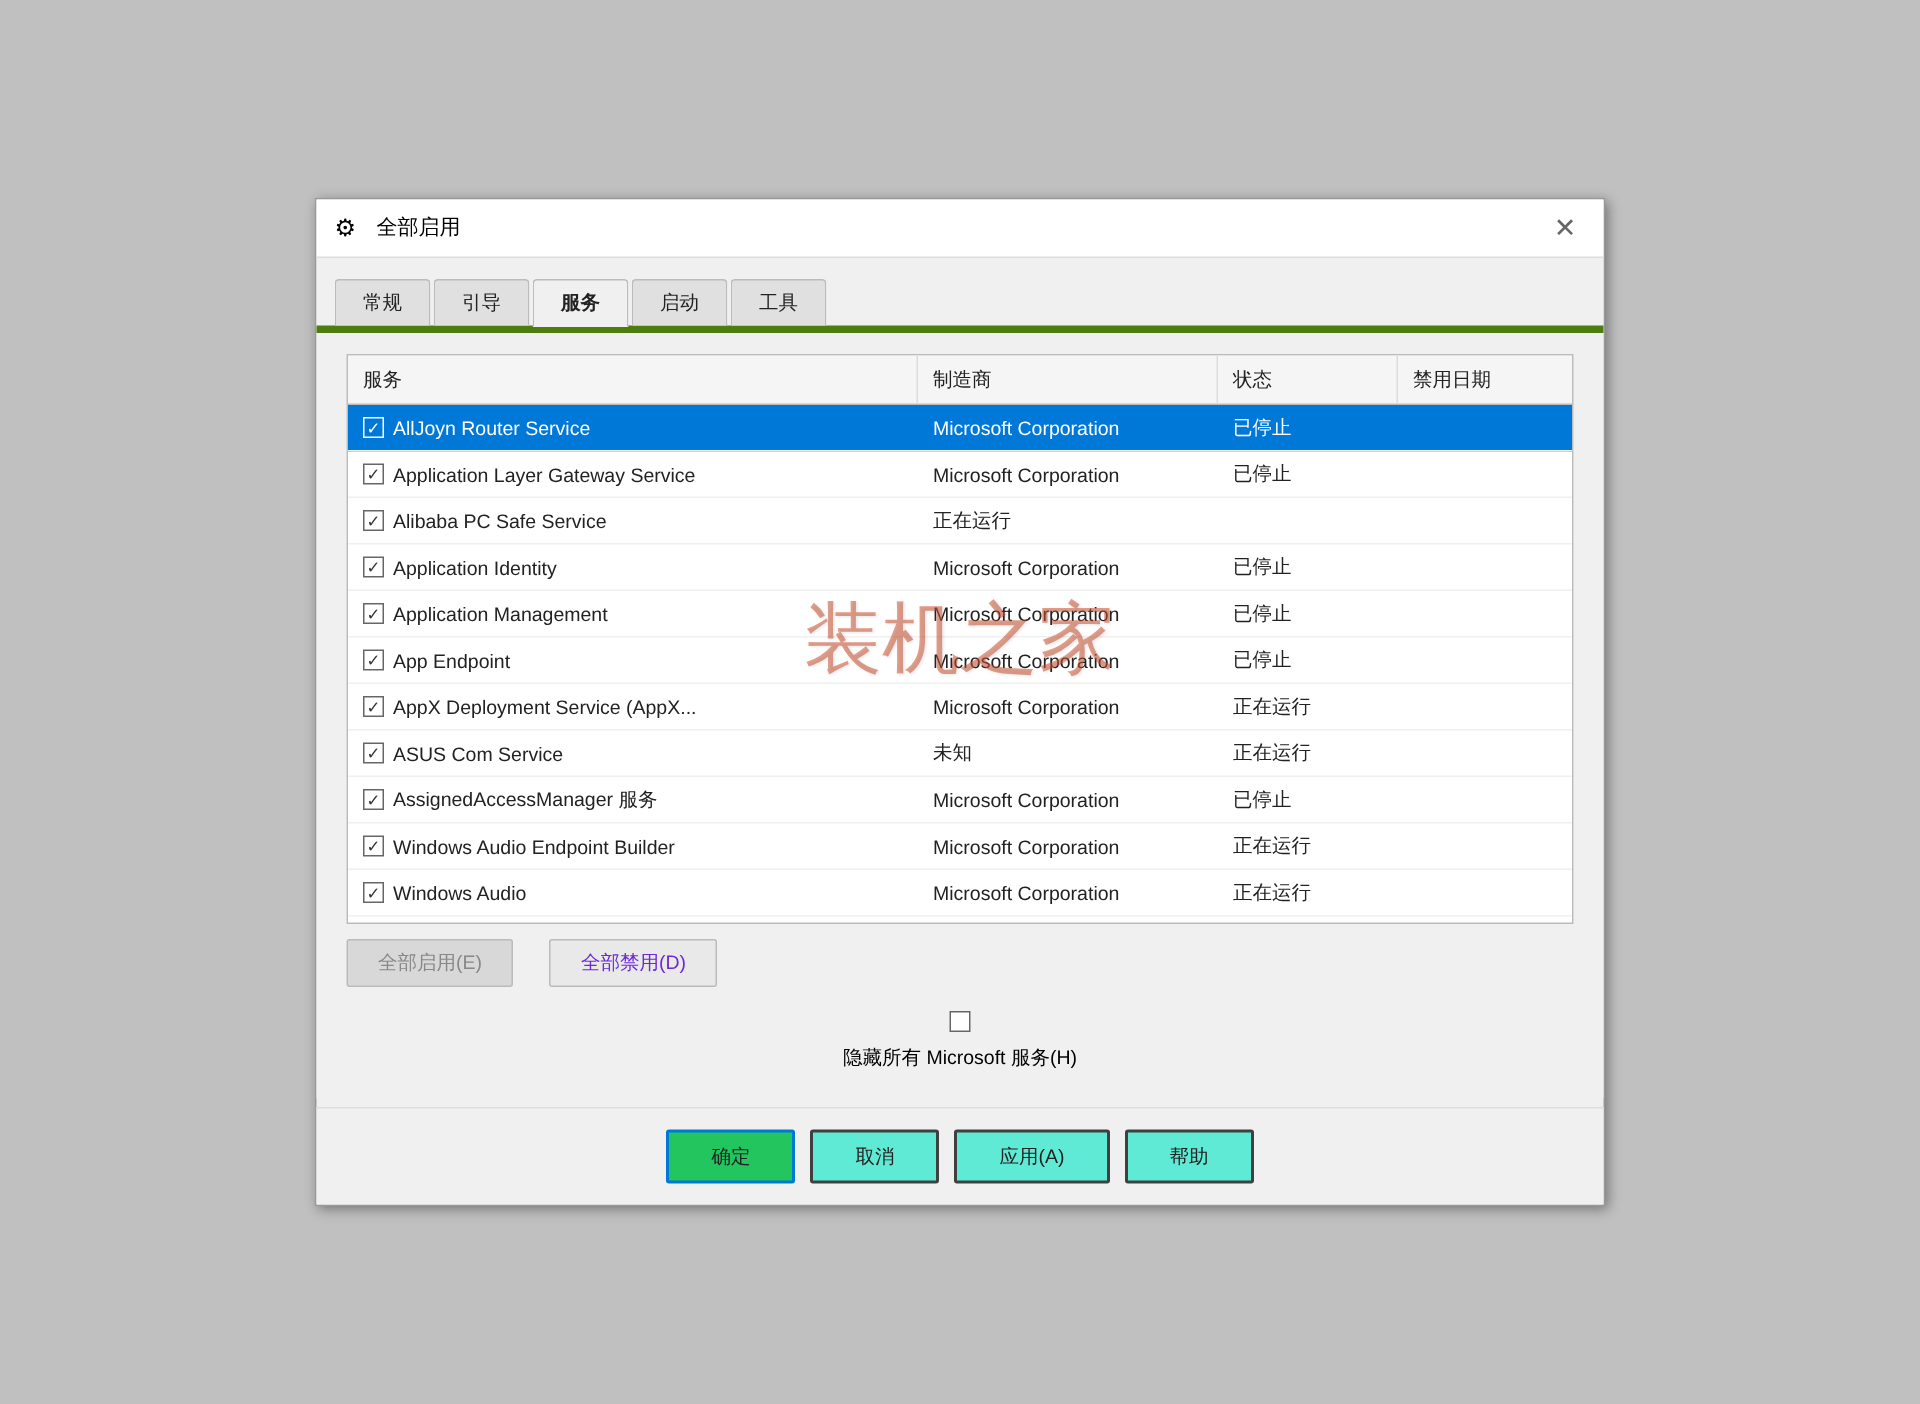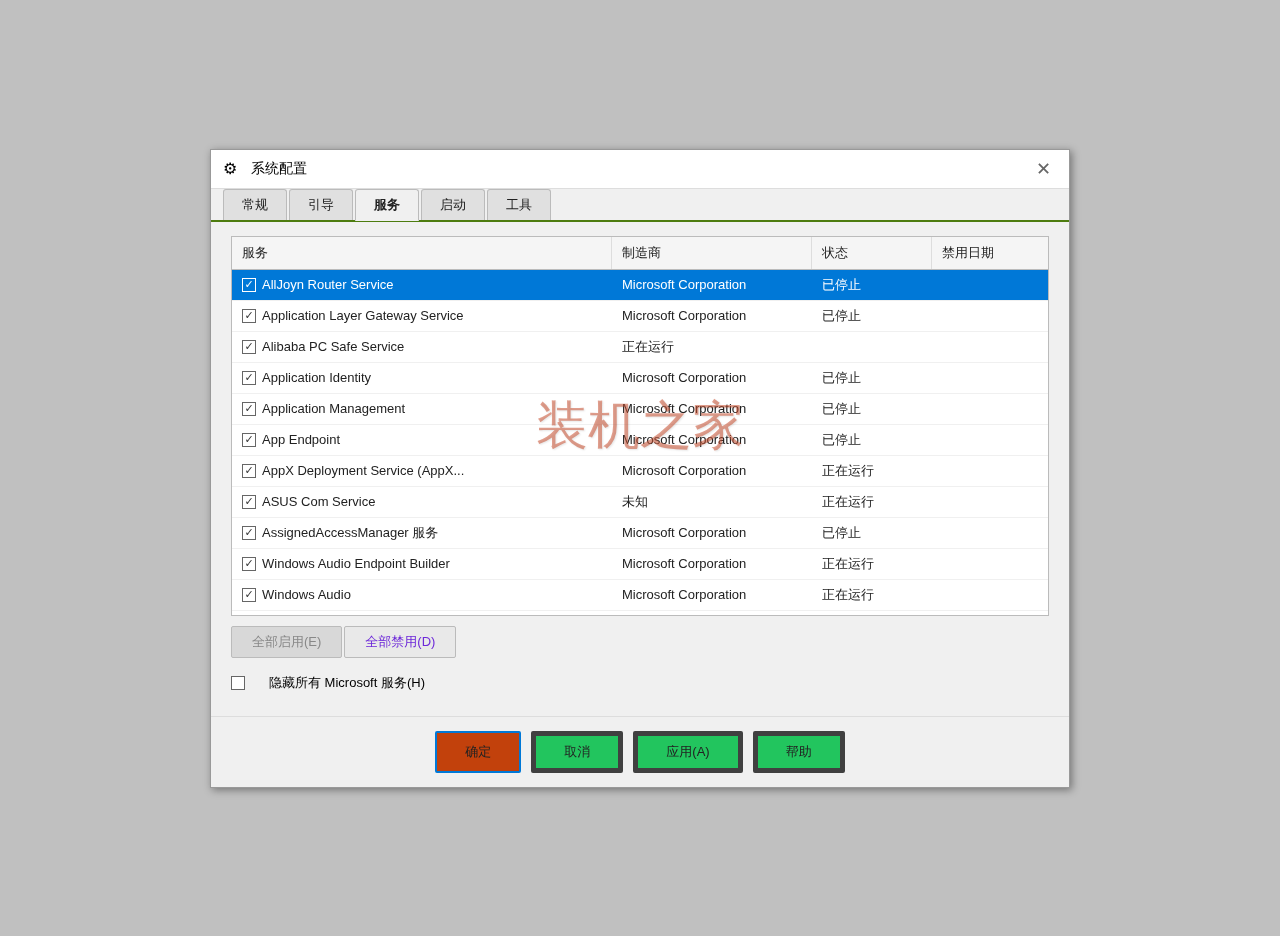--- a/index.html
+++ b/index.html
@@ -41,23 +41,23 @@
     }
     .close-btn {
       font-size: 18px;
       cursor: pointer;
       color: #666;
       line-height: 1;
       padding: 2px 6px;
     }
     .tabs {
       display: flex;
-      padding: 0 12px 0 12px;
+      padding: 14px 12px 0 12px;
       background: #f0f0f0;
-      border-bottom: 2px solid #4d7c0f;
+      border-bottom: 5px solid #4d7c0f;
       gap: 2px;
     }
     .tab {
       padding: 6px 18px;
       background: #e0e0e0;
       border: 1px solid #bbb;
       border-bottom: none;
       cursor: pointer;
       font-size: 13px;
       color: #222;
@@ -145,43 +145,44 @@
       color: #222;
       padding: 10px 0 6px 0;
       display: flex;
       align-items: center;
       justify-content: space-between;
       gap: 10px;
     }
     .notice-text { flex: 1; }
     .btn-group {
       display: flex;
-      gap: 2px;
+      gap: 24px;
       align-items: center;
     }
     .btn {
       padding: 6px 20px;
       font-size: 13px;
       border: 1px solid #bbb;
       background: #e9e9e9;
       cursor: pointer;
       border-radius: 2px;
       color: #6d28d9;
     }
     .btn-disabled {
       background: #d8d8d8;
       color: #888;
       cursor: default;
     }
     .checkbox-row {
       display: flex;
       align-items: center;
-      gap: 24px;
+      gap: 8px;
       padding: 10px 0 4px 0;
       font-size: 13px;
+      flex-direction: column;
     }
     .checkbox-square {
       width: 14px;
       height: 14px;
       border: 1px solid #666;
       background: #fff;
       display: inline-block;
       flex-shrink: 0;
     }
     .footer-buttons {
@@ -189,29 +190,29 @@
       justify-content: center;
       gap: 10px;
       padding: 14px 0 14px 0;
       background: #f0f0f0;
       border-top: 1px solid #ddd;
       margin-top: 6px;
     }
     .footer-btn {
       padding: 7px 28px;
       font-size: 13px;
-      border: 5px solid #404040;
-      background: #22c55e;
+      border: 2px solid #404040;
+      background: #5eead4;
       cursor: pointer;
       border-radius: 2px;
       color: #222;
     }
     .footer-btn.primary {
       border: 2px solid #0078d7;
-      background: #c2410c;
+      background: #22c55e;
     }
     .watermark {
       position: absolute;
       top: 50%;
       left: 50%;
       transform: translate(-50%, -50%);
       font-size: 52px;
       font-weight: normal;
       color: rgba(200, 80, 50, 0.55);
       pointer-events: none;
@@ -224,21 +225,21 @@
     }
   </style>
 </head>
 <body>
 
 <div class="window">
 
   <div class="title-bar">
     <div class="title-bar-left">
       <span class="title-icon">⚙</span>
-      <span class="title-text">系统配置</span>
+      <span class="title-text">全部启用</span>
     </div>
     <span class="close-btn">✕</span>
   </div>
 
   <div class="tabs">
     <div class="tab">常规</div>
     <div class="tab">引导</div>
     <div class="tab active">服务</div>
     <div class="tab">启动</div>
     <div class="tab">工具</div>

